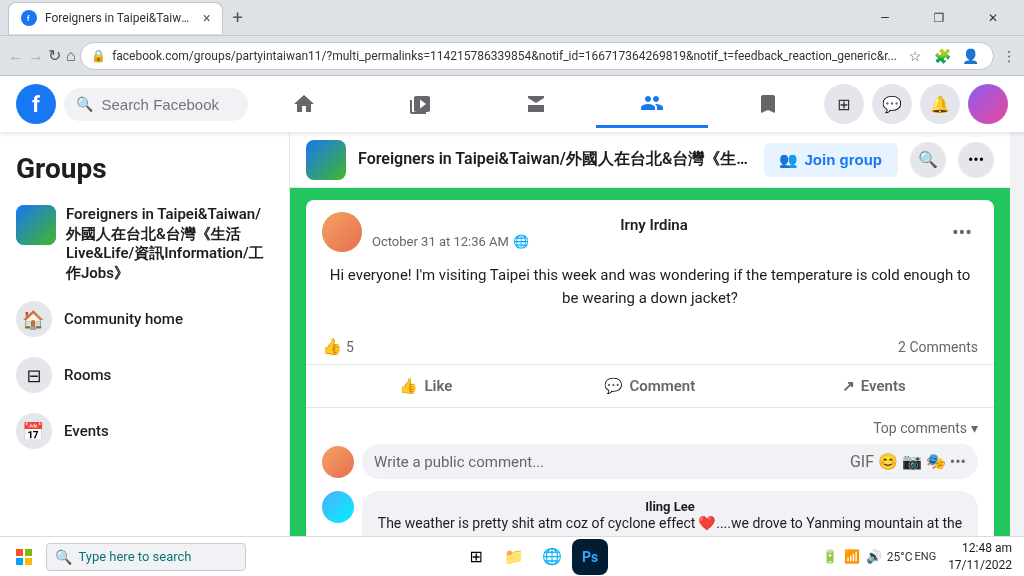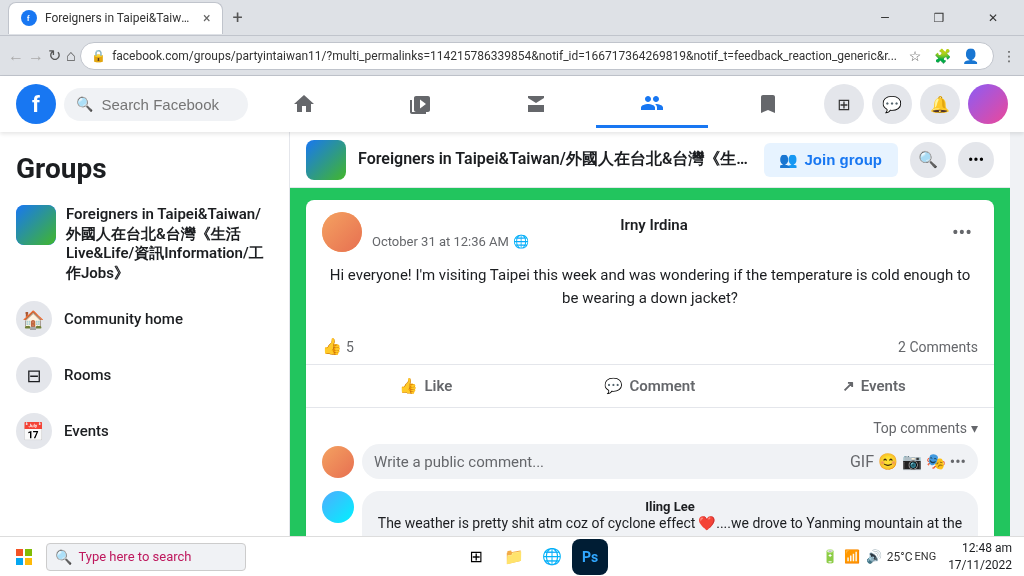--- a/index.html
+++ b/index.html
@@ -93,21 +93,21 @@
     .sidebar::-webkit-scrollbar-thumb, .content::-webkit-scrollbar-thumb { background: #c0c4cc; border-radius: 3px; }
 
     
     .right-panel { width: 14px; background: #f0f2f5; }
 
     
     .taskbar { position: fixed; bottom: 0; left: 0; right: 0; height: 40px; background: #fff; border-top: 1px solid #ddd; display: flex; align-items: center; padding: 0 4px; gap: 2px; z-index: 100; }
     .taskbar-start { width: 40px; height: 40px; display: flex; align-items: center; justify-content: center; cursor: pointer; }
     .taskbar-search { display: flex; align-items: center; background: #f0f2f5; border: 1px solid #ccc; border-radius: 4px; height: 28px; padding: 0 8px; gap: 6px; min-width: 200px; cursor: text; }
     .taskbar-search-icon { font-size: 14px; color: #555; }
-    .taskbar-search-text { font-size: 13px; color: #be185d; }
+    .taskbar-search-text { font-size: 13px; color: #0f766e; }
     .taskbar-icons { display: flex; align-items: center; gap: 2px; margin-left: auto; }
     .taskbar-clock { font-size: 12px; text-align: right; line-height: 1.4; color: #1c1e21; padding: 0 8px; cursor: pointer; white-space: nowrap; }
     .taskbar-systray { display: flex; align-items: center; gap: 2px; }
     .sys-icon { font-size: 13px; cursor: pointer; padding: 0 2px; }
     .taskbar-app { width: 36px; height: 36px; display: flex; align-items: center; justify-content: center; cursor: pointer; border-radius: 4px; }
   </style>
 </head>
 <body>
 
 <div class="browser-chrome">

